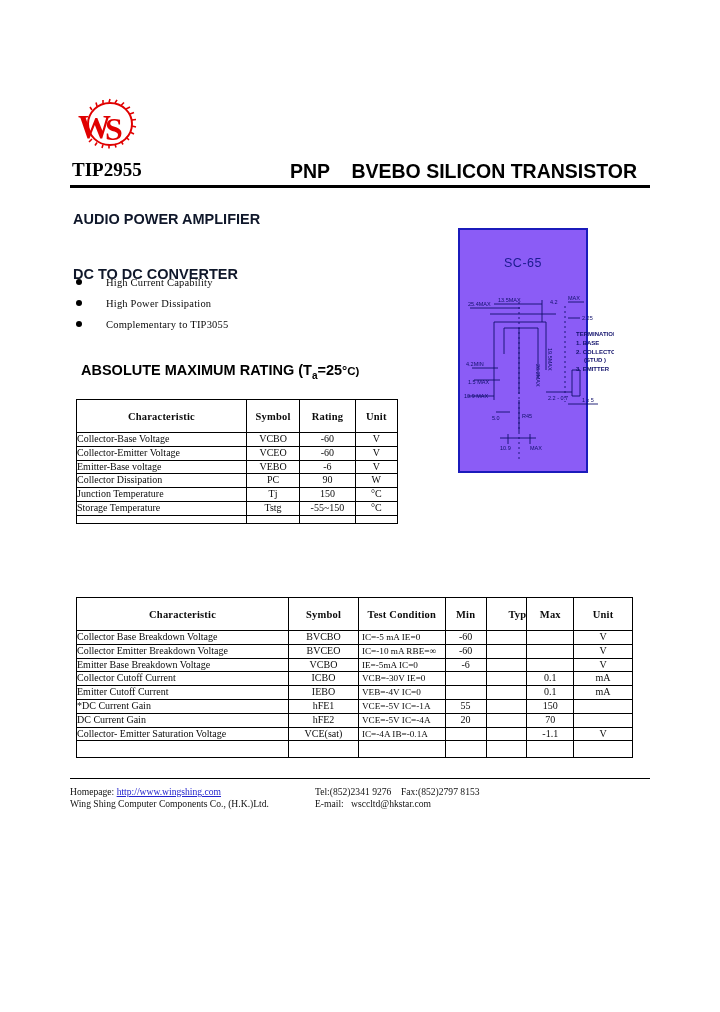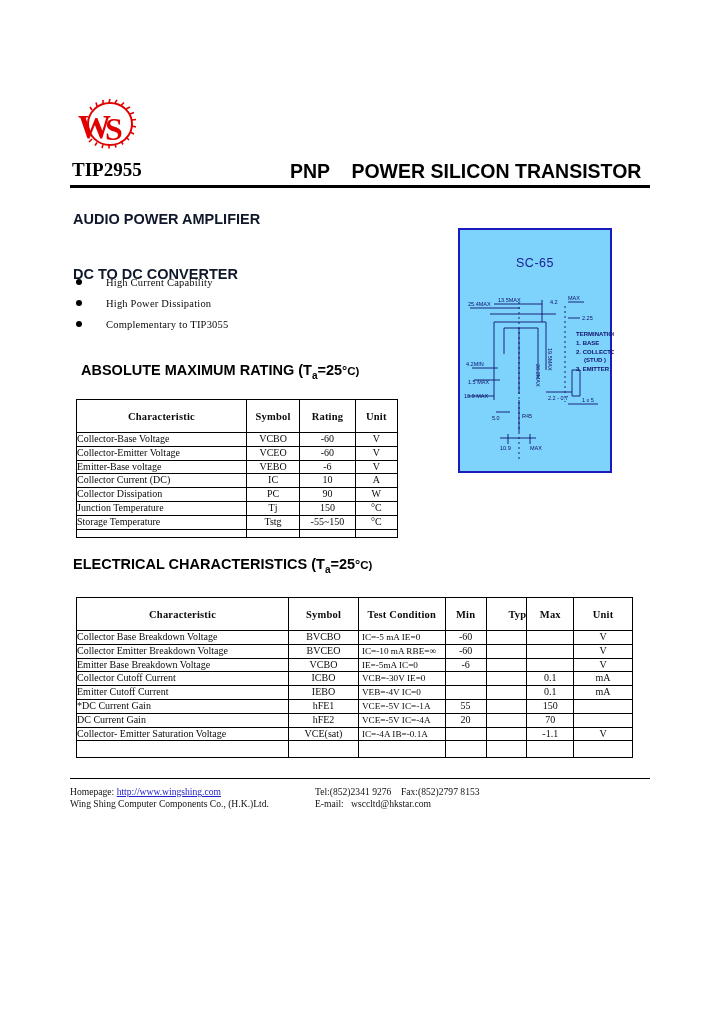--- a/index.html
+++ b/index.html
@@ -102,24 +102,24 @@
     font-size: 10.5px;
     color: #0a0a0a;
     letter-spacing: 0.2px;
   }
 
   
   .pkg-box {
     position: absolute;
     left: 458px;
     top: 228px;
-    width: 154px;
+    width: 130px;
     height: 245px;
     border: 2px solid #1b1bbb;
-    background: #7dd3fc;
+    background: #8b5cf6;
     box-sizing: border-box;
   }
   .pkg-label {
     position: absolute;
     left: 0;
     top: 26px;
     width: 100%;
     text-align: center;
     font-family: "Liberation Sans", sans-serif;
     font-size: 12.5px;
@@ -240,21 +240,21 @@
       </g>
       <g stroke="#e00000" stroke-width="1.6">
         <path d="M18 12 L16 9 M23 8 L22 4.5 M29 5.5 L29 2 M35 4.5 L36 1 M41 5 L43 1.8 M47 7.5 L50 4.5 M52 11 L56 9 M56 16 L60 14.5 M58 22 L62 21.5 M58 28 L62 29 M56 34 L60 36 M52 39 L55 42 M47 43 L49 46.5 M41 46 L42 49.5 M35 47 L35 50.5 M29 46.5 L28 50 M23 44.5 L21 47.5 M18 41 L15 44"></path>
       </g>
       <text x="4" y="40" font-family="Liberation Serif, serif" font-size="33" font-weight="bold" fill="#e00000">W</text>
       <text x="31" y="42" font-family="Liberation Serif, serif" font-size="32" font-weight="bold" fill="#e00000">S</text>
     </svg>
   </div>
 
   <div class="part-number">TIP2955</div>
-  <div class="header-title">PNP    POWER SILICON TRANSISTOR</div>
+  <div class="header-title">PNP    BVEBO SILICON TRANSISTOR</div>
   <div class="header-rule"></div>
 
   <div class="app-line l1">AUDIO POWER AMPLIFIER</div>
   <div class="app-line l2">DC TO DC CONVERTER</div>
 
   <div class="features">
     <div class="feature-row">
       <span class="bullet-dot"></span>
       <span class="feature-text">High Current Capability</span>
     </div>
@@ -360,26 +360,20 @@
         <td class="c">-60</td>
         <td class="c">V</td>
       </tr>
       <tr>
         <td class="l">Emitter-Base voltage</td>
         <td class="c">VEBO</td>
         <td class="c">-6</td>
         <td class="c">V</td>
       </tr>
       <tr>
-        <td class="l">Collector Current (DC)</td>
-        <td class="c">IC</td>
-        <td class="c">10</td>
-        <td class="c">A</td>
-      </tr>
-      <tr>
         <td class="l">Collector Dissipation</td>
         <td class="c">PC</td>
         <td class="c">90</td>
         <td class="c">W</td>
       </tr>
       <tr>
         <td class="l">Junction Temperature</td>
         <td class="c">Tj</td>
         <td class="c">150</td>
         <td class="c">°C</td>
@@ -392,21 +386,20 @@
       </tr>
       <tr class="spacer">
         <td></td>
         <td></td>
         <td></td>
         <td></td>
       </tr>
     </tbody>
   </table>
 
-  <div class="section-heading" id="heading-elec"><span>ELECTRICAL CHARACTERISTICS (T</span><span class="sub">a</span><span>=25</span><span class="deg">°</span><span class="cc">C)</span></div>
 
   <table class="dsheet" id="tbl-elec">
     <thead>
       <tr>
         <th class="col-char">Characteristic</th>
         <th class="col-sym">Symbol</th>
         <th class="col-cond">Test Condition</th>
         <th class="col-min">Min</th>
         <th class="col-typ">Typ</th>
         <th class="col-max">Max</th>

